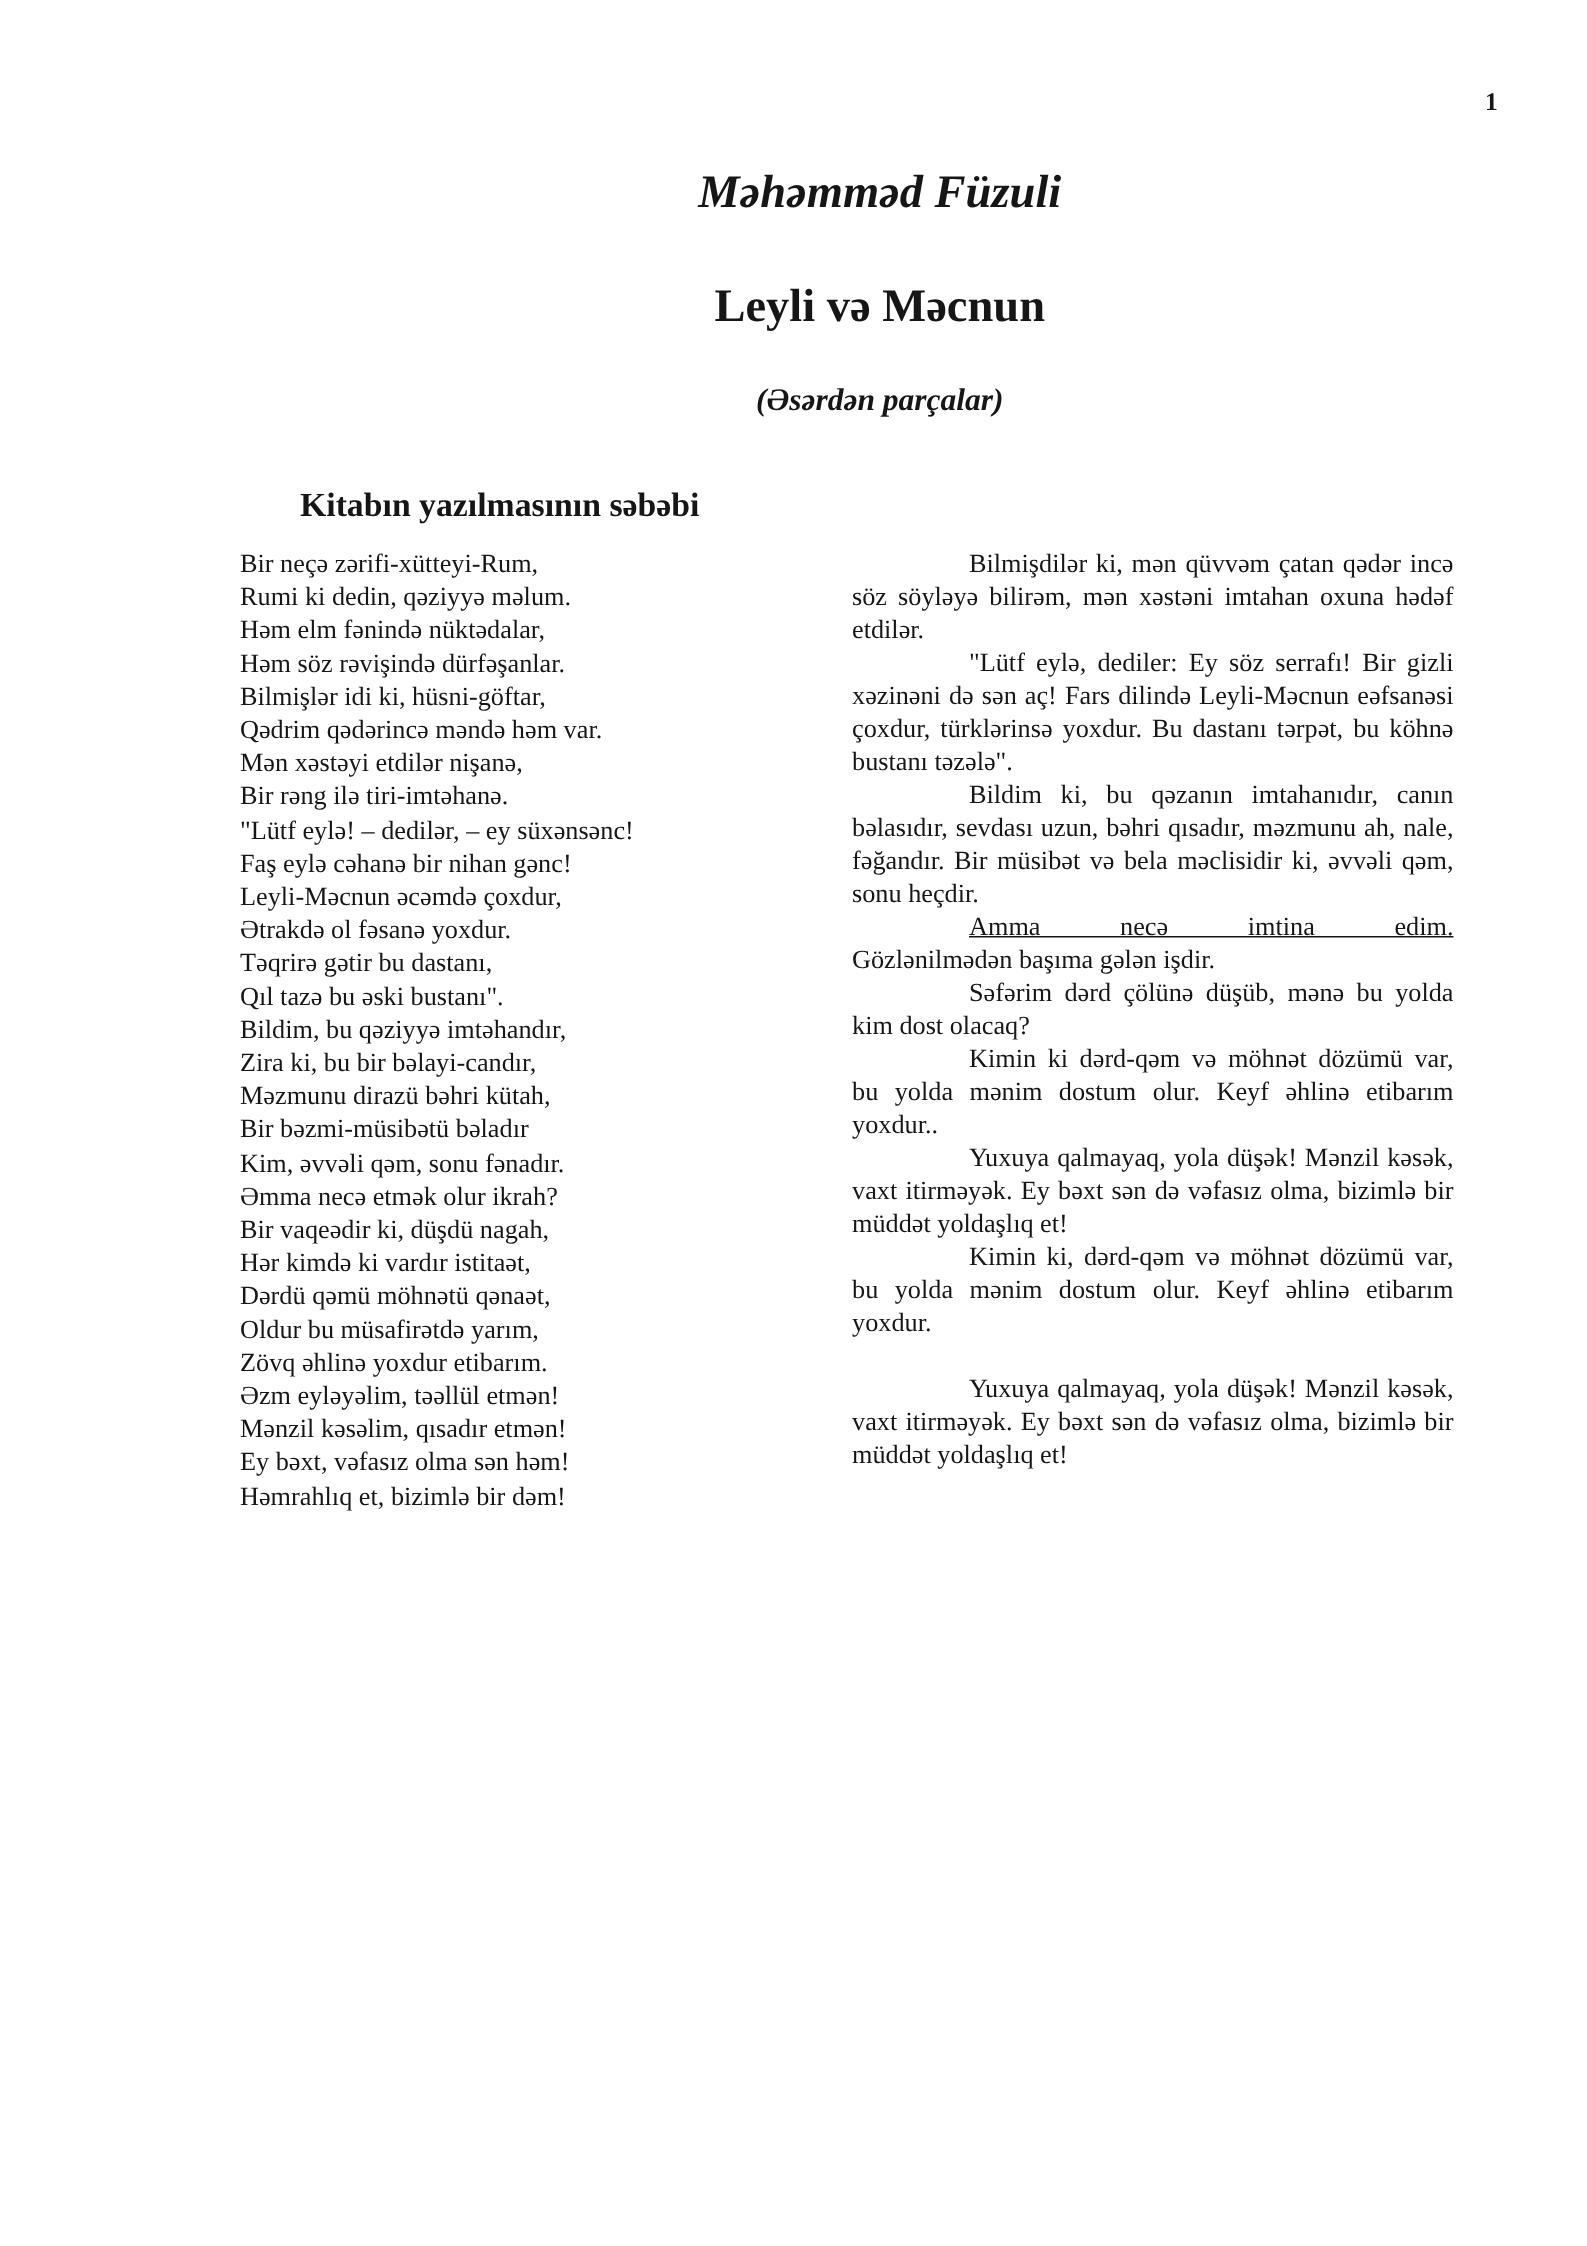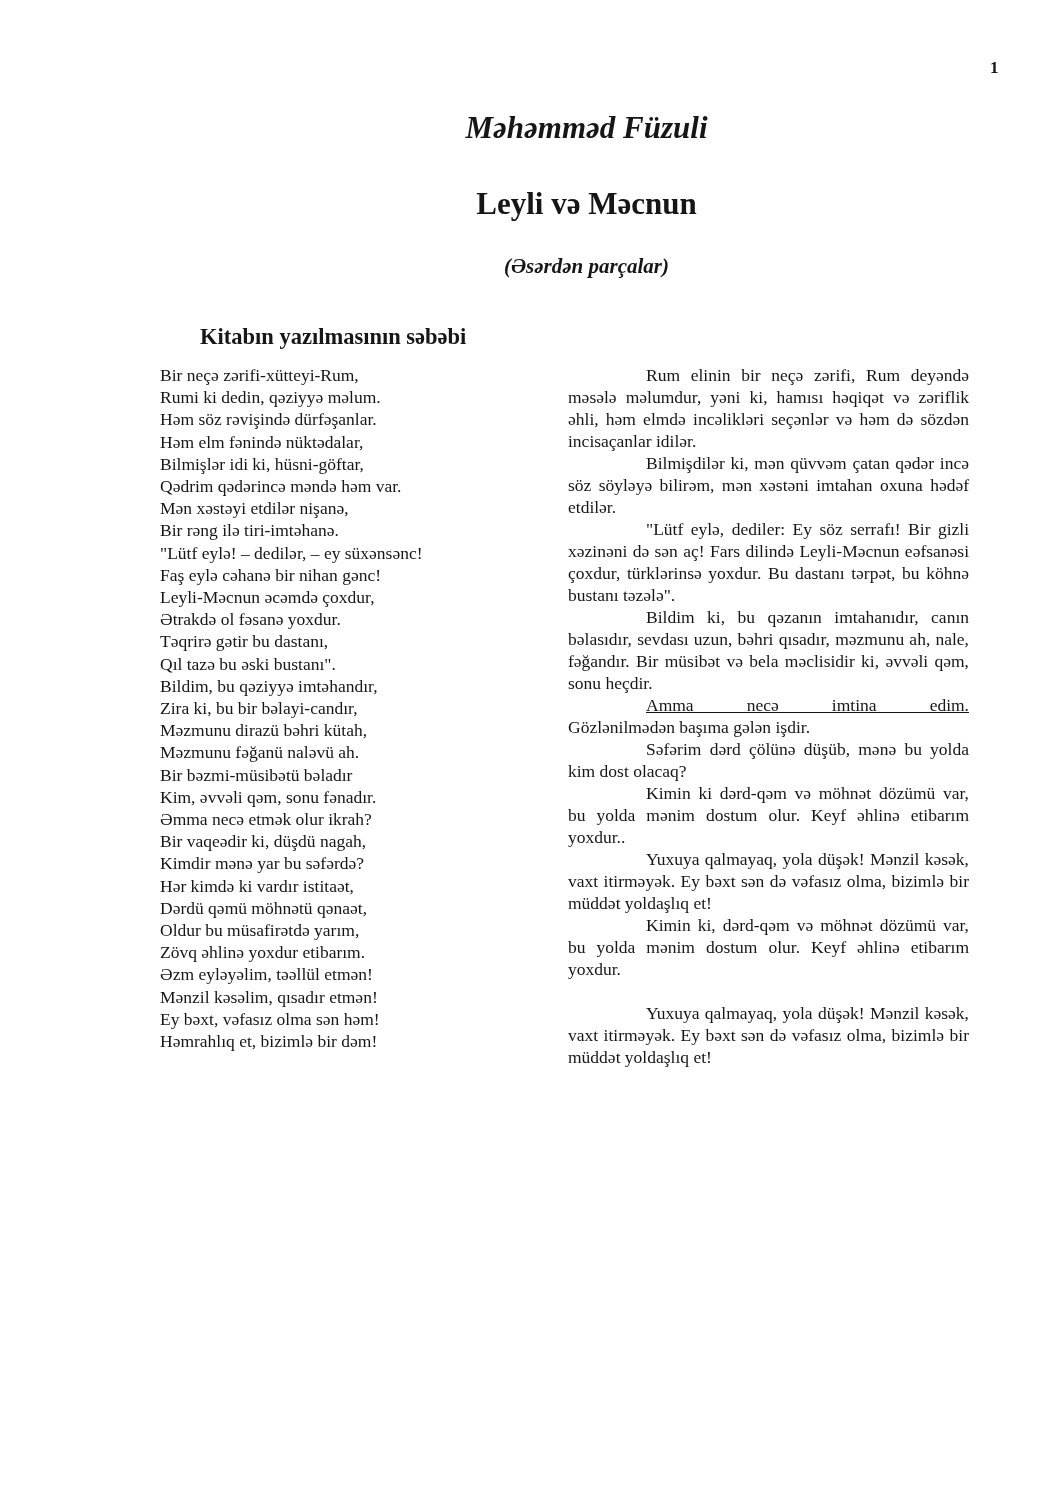--- a/index.html
+++ b/index.html
@@ -76,52 +76,49 @@
 
   <h1 class="title-block author-title">Məhəmməd Füzuli</h1>
   <h1 class="title-block work-title">Leyli və Məcnun</h1>
   <div class="title-block subtitle">(Əsərdən parçalar)</div>
 
   <h2 class="section-heading">Kitabın yazılmasının səbəbi</h2>
 
   <div class="poem-column">
       <div class="poem-line">Bir neçə zərifi-xütteyi-Rum,</div>
       <div class="poem-line">Rumi ki dedin, qəziyyə məlum.</div>
+      <div class="poem-line">Həm elm fənində nüktədalar,</div>
       <div class="poem-line">Həm söz rəvişində dürfəşanlar.</div>
-      <div class="poem-line">Həm elm fənində nüktədalar,</div>
       <div class="poem-line">Bilmişlər idi ki, hüsni-göftar,</div>
       <div class="poem-line">Qədrim qədərincə məndə həm var.</div>
       <div class="poem-line">Mən xəstəyi etdilər nişanə,</div>
       <div class="poem-line">Bir rəng ilə tiri-imtəhanə.</div>
       <div class="poem-line">"Lütf eylə! – dedilər, – ey süxənsənc!</div>
       <div class="poem-line">Faş eylə cəhanə bir nihan gənc!</div>
       <div class="poem-line">Leyli-Məcnun əcəmdə çoxdur,</div>
       <div class="poem-line">Ətrakdə ol fəsanə yoxdur.</div>
       <div class="poem-line">Təqrirə gətir bu dastanı,</div>
       <div class="poem-line">Qıl tazə bu əski bustanı".</div>
       <div class="poem-line">Bildim, bu qəziyyə imtəhandır,</div>
       <div class="poem-line">Zira ki, bu bir bəlayi-candır,</div>
       <div class="poem-line">Məzmunu dirazü bəhri kütah,</div>
-      <div class="poem-line">Məzmunu fəğanü naləvü ah.</div>
       <div class="poem-line">Bir bəzmi-müsibətü bəladır</div>
       <div class="poem-line">Kim, əvvəli qəm, sonu fənadır.</div>
       <div class="poem-line">Əmma necə etmək olur ikrah?</div>
       <div class="poem-line">Bir vaqeədir ki, düşdü nagah,</div>
-      <div class="poem-line">Kimdir mənə yar bu səfərdə?</div>
       <div class="poem-line">Hər kimdə ki vardır istitaət,</div>
       <div class="poem-line">Dərdü qəmü möhnətü qənaət,</div>
       <div class="poem-line">Oldur bu müsafirətdə yarım,</div>
       <div class="poem-line">Zövq əhlinə yoxdur etibarım.</div>
       <div class="poem-line">Əzm eyləyəlim, təəllül etmən!</div>
       <div class="poem-line">Mənzil kəsəlim, qısadır etmən!</div>
       <div class="poem-line">Ey bəxt, vəfasız olma sən həm!</div>
       <div class="poem-line">Həmrahlıq et, bizimlə bir dəm!</div>
     </div>
   <div class="prose-column">
-      <p class="indent">Rum elinin bir neçə zərifi, Rum deyəndə məsələ məlumdur, yəni ki, hamısı həqiqət və zəriflik əhli, həm elmdə incəlikləri seçənlər və həm də sözdən incisaçanlar idilər.</p>
       <p class="indent">Bilmişdilər ki, mən qüvvəm çatan qədər incə söz söyləyə bilirəm, mən xəstəni imtahan oxuna hədəf etdilər.</p>
       <p class="indent">"Lütf eylə, dediler: Ey söz serrafı! Bir gizli xəzinəni də sən aç! Fars dilində Leyli-Məcnun eəfsanəsi çoxdur, türklərinsə yoxdur. Bu dastanı tərpət, bu köhnə bustanı təzələ".</p>
       <p class="indent">Bildim ki, bu qəzanın imtahanıdır, canın bəlasıdır, sevdası uzun, bəhri qısadır, məzmunu ah, nale, fəğandır. Bir müsibət və bela məclisidir ki, əvvəli qəm, sonu heçdir.</p>
       <p class="stretch-first">
         <span class="stretched-line">Amma necə imtina edim.</span>
         <span class="rest-line">Gözlənilmədən başıma gələn işdir.</span>
       </p>
       <p class="indent">Səfərim dərd çölünə düşüb, mənə bu yolda kim dost olacaq?</p>
       <p class="indent">Kimin ki dərd-qəm və möhnət dözümü var, bu yolda mənim dostum olur. Keyf əhlinə etibarım yoxdur..</p>
       <p class="indent">Yuxuya qalmayaq, yola düşək! Mənzil kəsək, vaxt itirməyək. Ey bəxt sən də vəfasız olma, bizimlə bir müddət yoldaşlıq et!</p>

